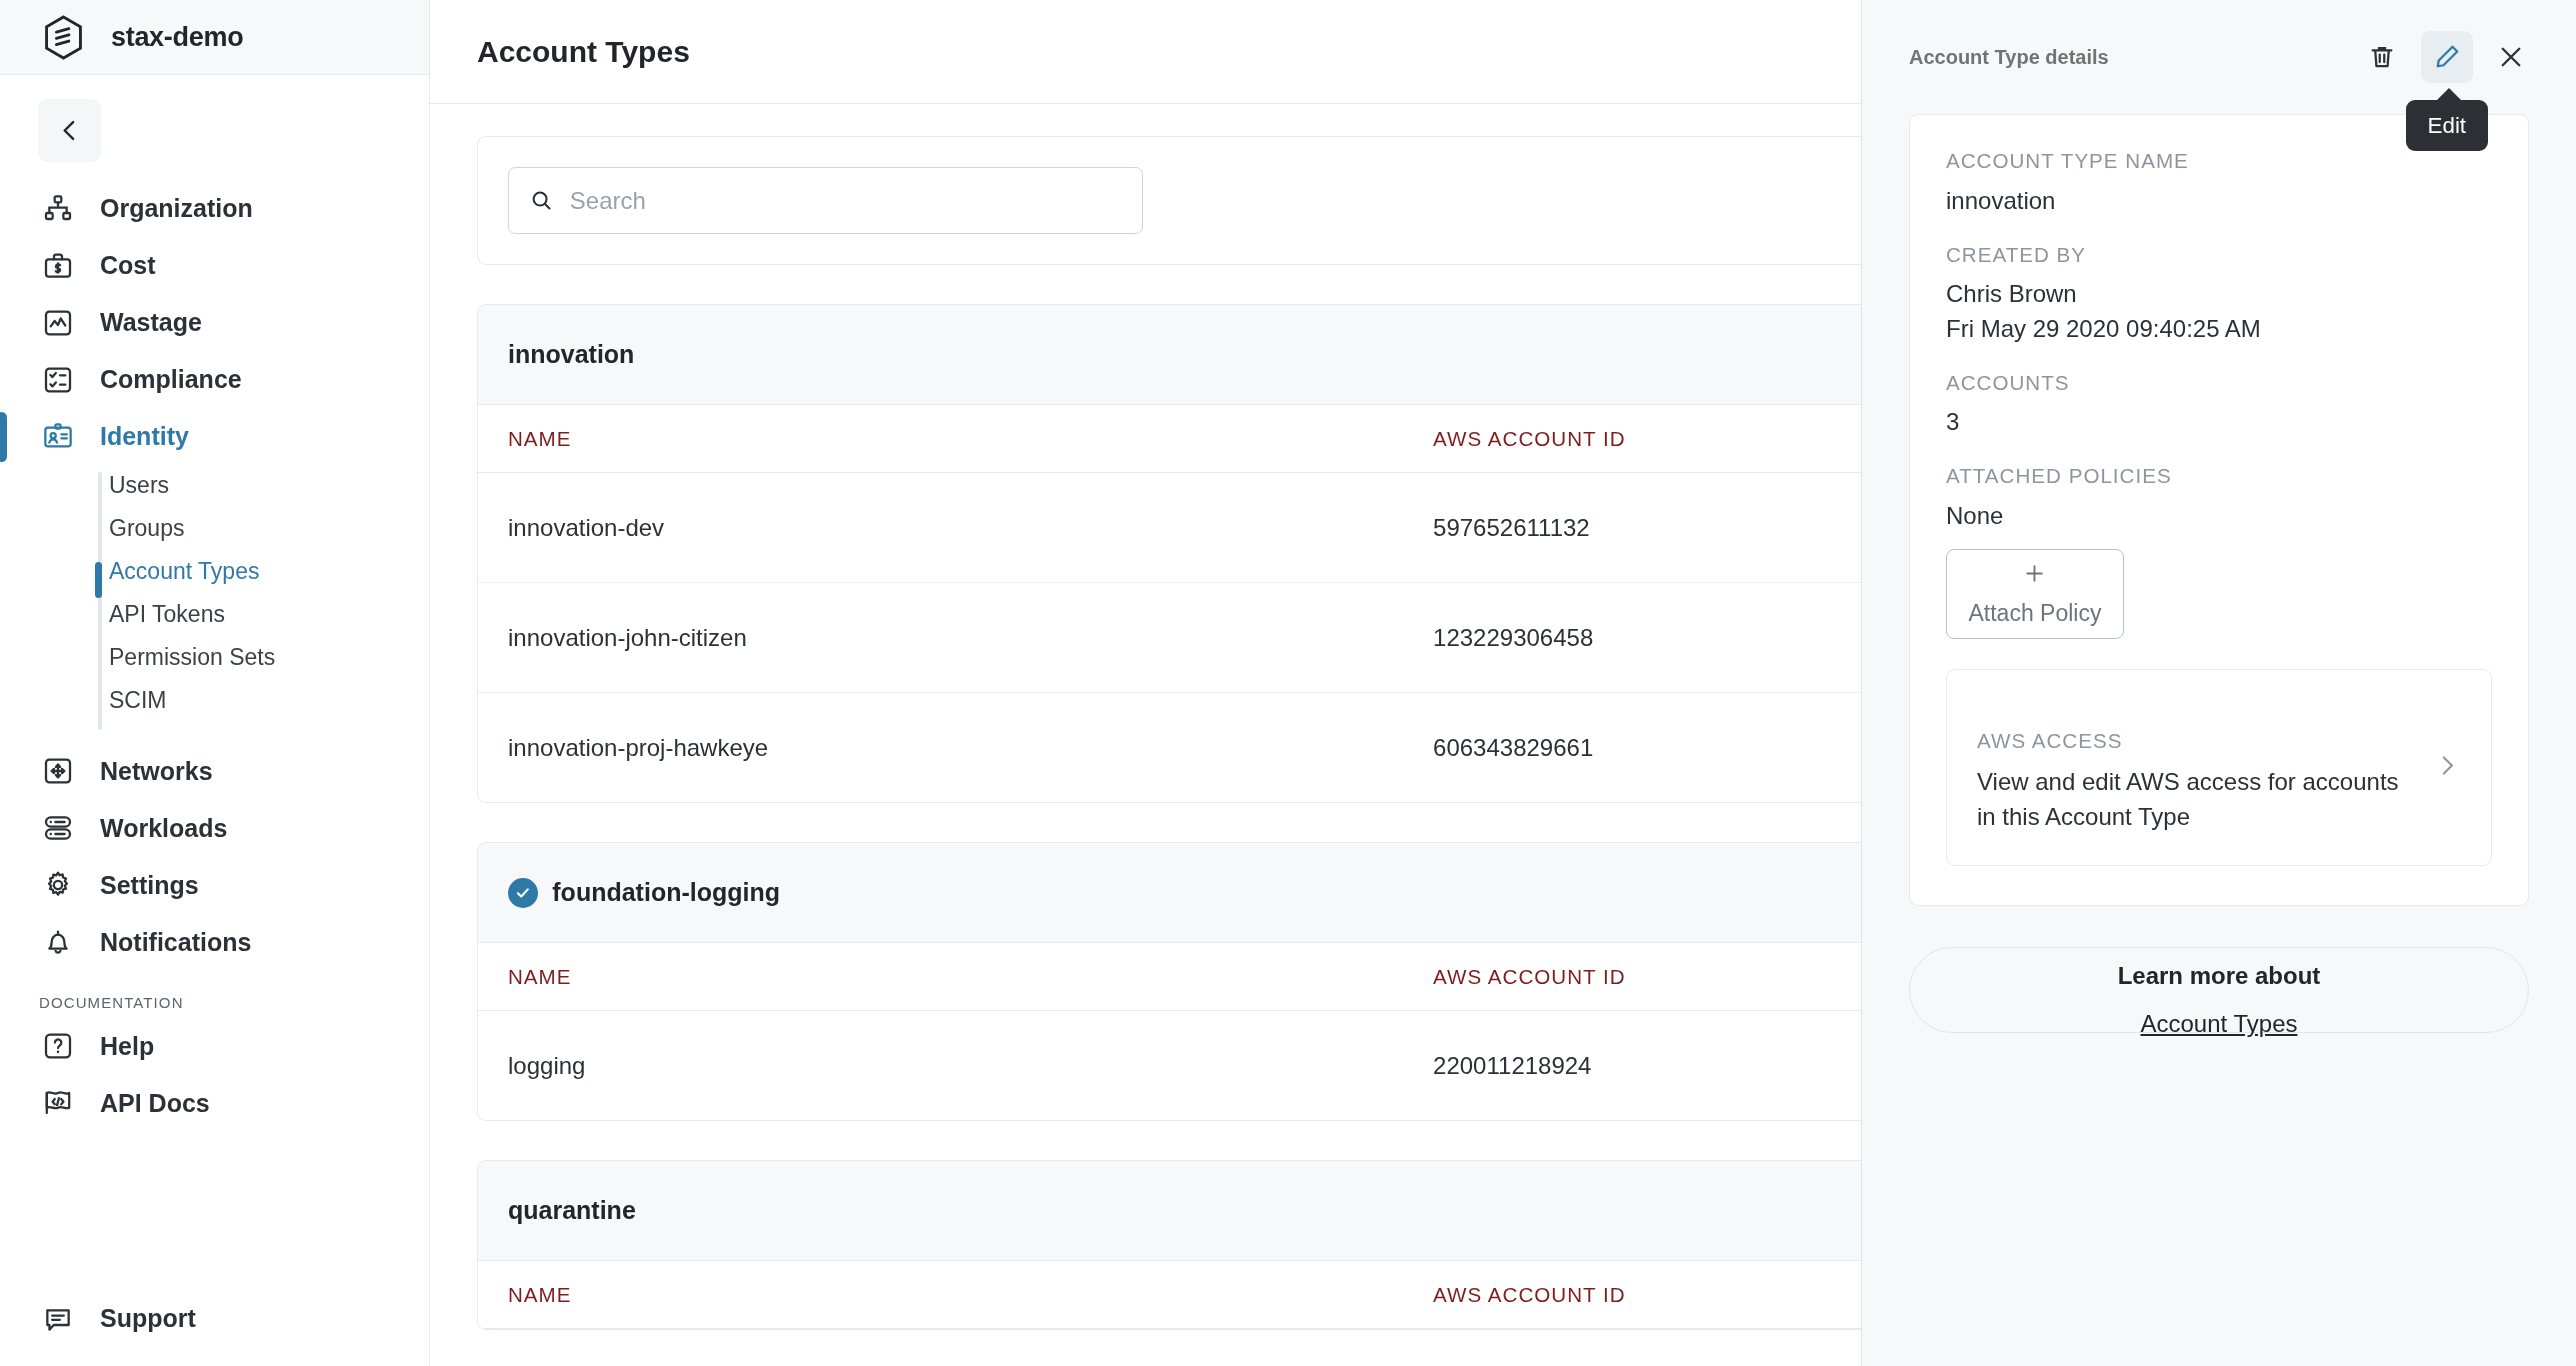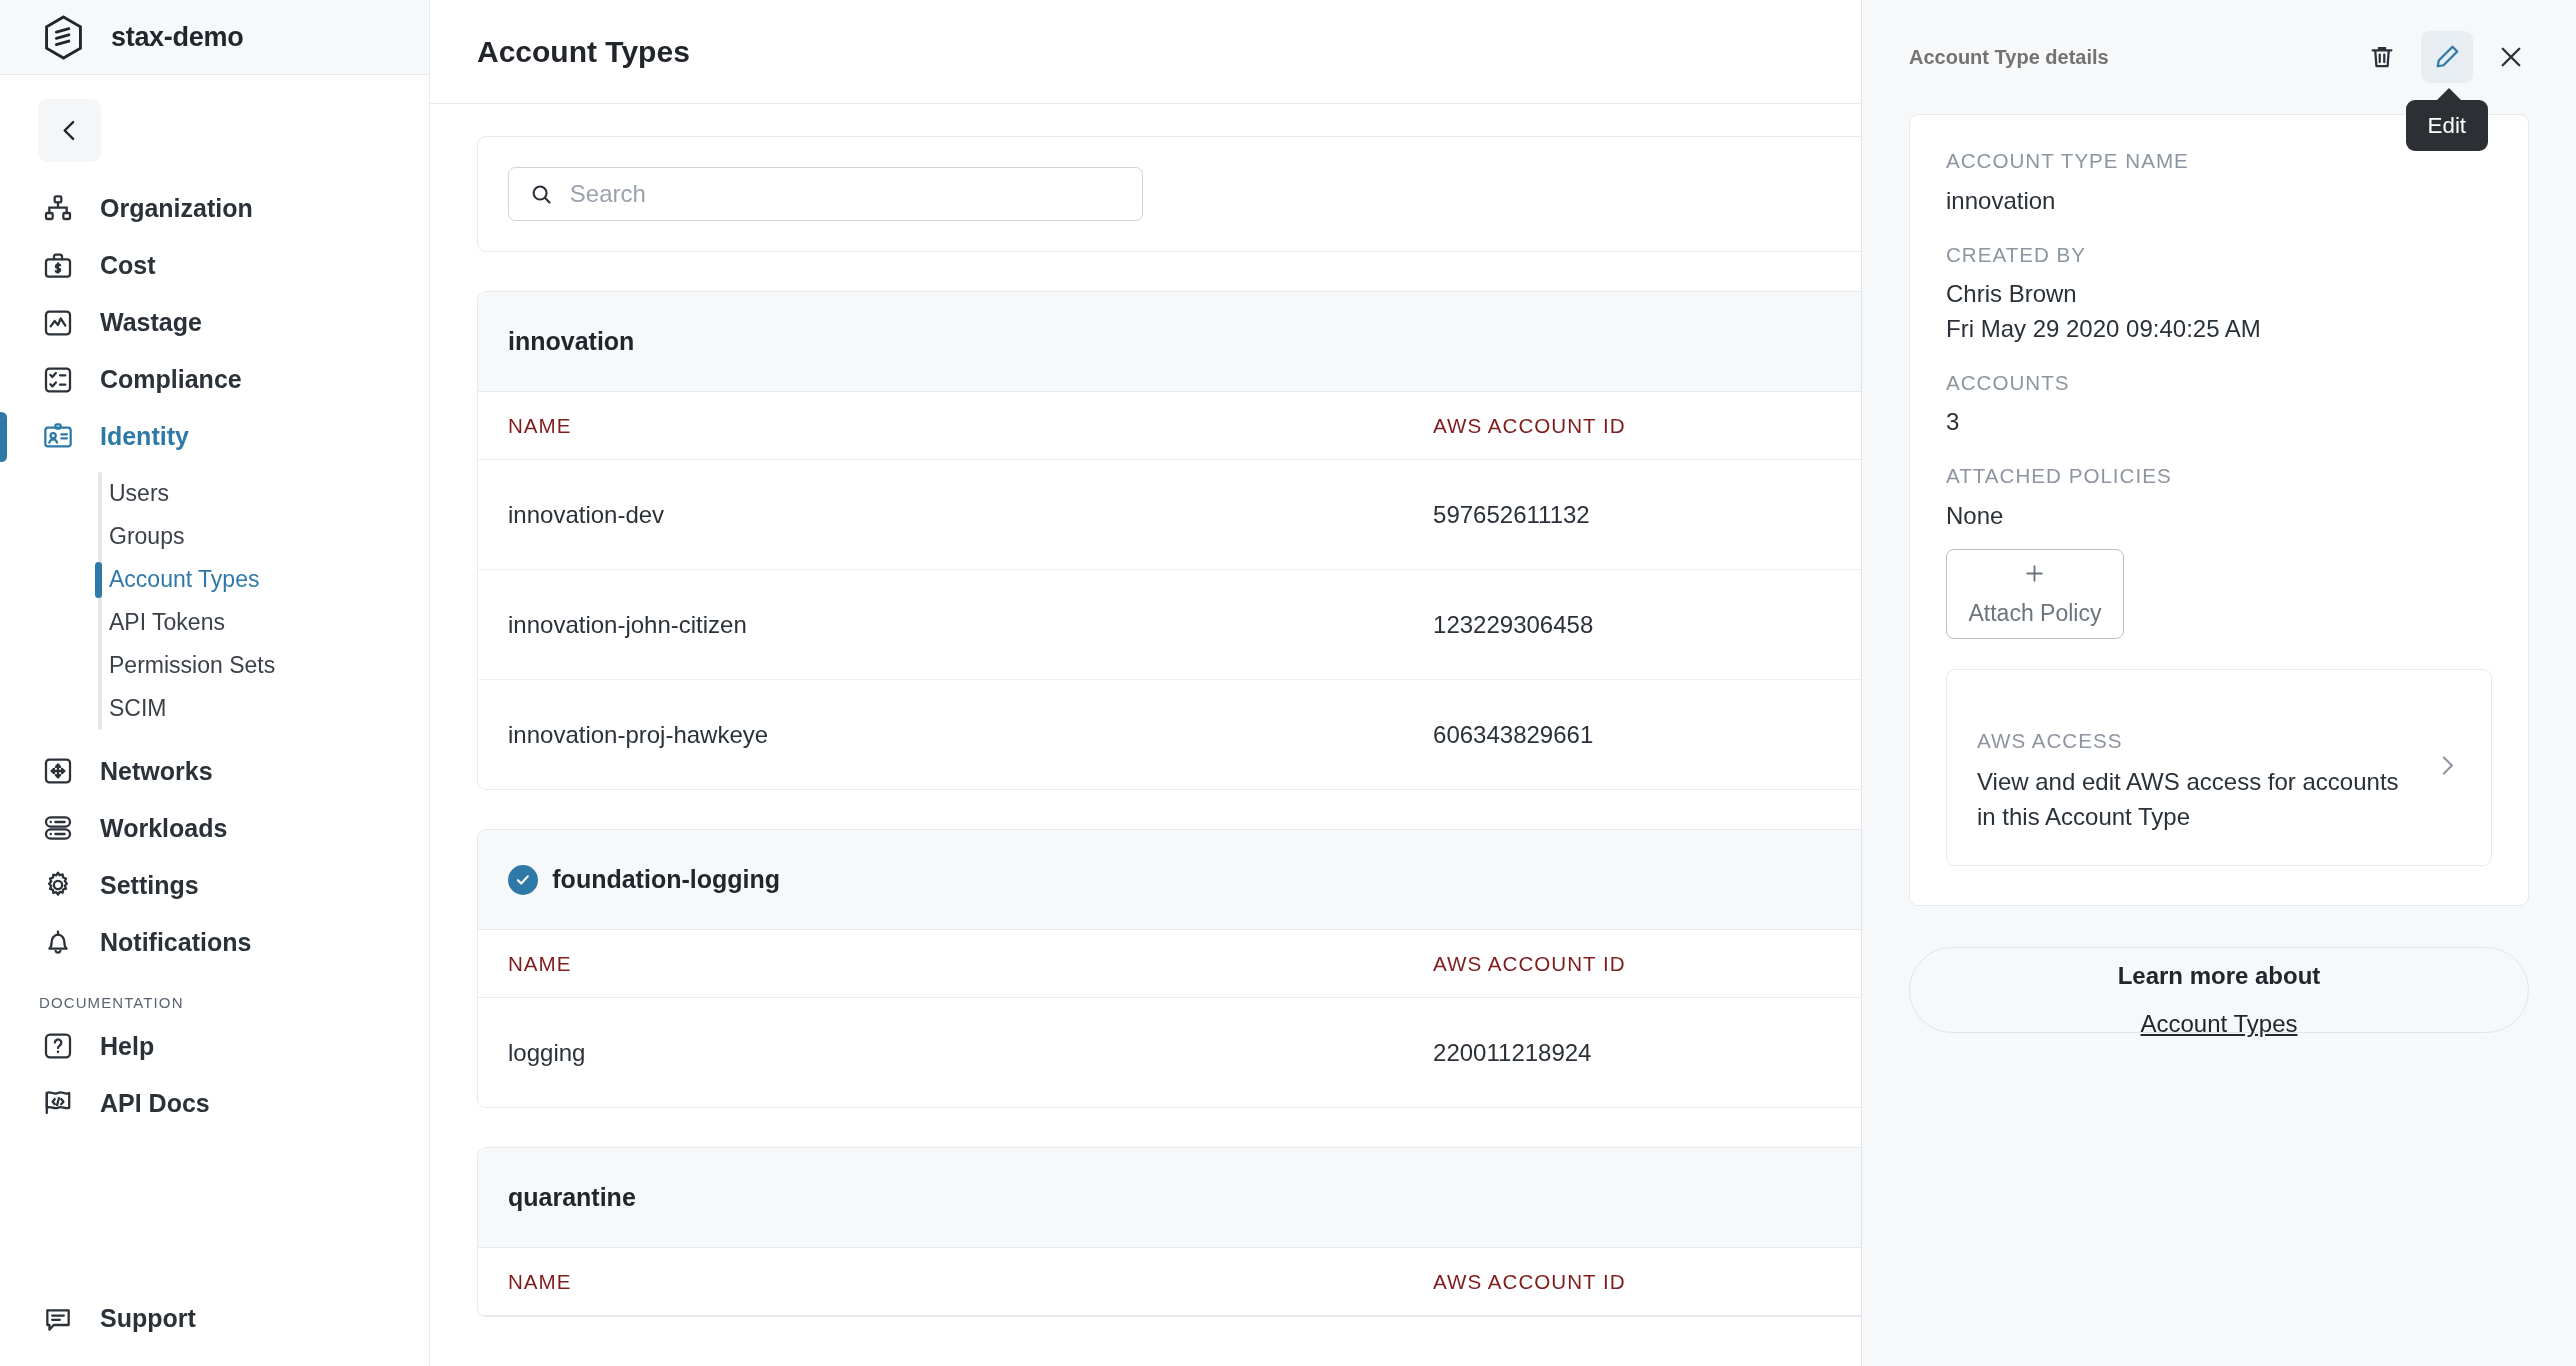--- a/index.html
+++ b/index.html
@@ -42,21 +42,21 @@
   .active-bar {
     position: absolute; left: -3.6px; top: 3.6px; width: 10.7px; height: 50px;
     background: #2f79a8; border-radius: 7.2px;
   }
 
   .subnav { position: relative; margin: 7.2px 0 12.5px 0; padding-left: 109px; }
   .subnav-line {
     position: absolute; left: 98px; top: 0px; width: 3.6px; height: 100%;
     background: #e3e7ea; border-radius: 1.8px;
   }
-  .subnav-item { height: 43px; display: flex; align-items: center; position: relative; cursor: pointer; }
+  .subnav-item { height: 43px; display: flex; position: relative; cursor: pointer; }
   .subnav-item span { font-size: 23px; color: #3c4149; }
   .subnav-item.active span { color: #2f79a8; }
   .subnav-active-bar {
     position: absolute; left: -14.3px; top: 3.6px; width: 7.2px; height: 36px;
     background: #2f79a8; border-radius: 4.5px;
   }
 
   .section-label {
     font-size: 15px; color: #5b6470; letter-spacing: 1.1px;
     padding-left: 39px; margin: 23px 0 7.2px 0; font-weight: normal;
@@ -75,21 +75,21 @@
   }
   .page-title { font-size: 30px; font-weight: bold; color: #22262c; }
 
   .main-body { flex: 1 1 auto; overflow: hidden; padding: 32px 47px 0 47px; }
 
   .search-card {
     border: 1.8px solid #e6e9ed; border-radius: 9px; background: #fff;
     padding: 30px 30px; margin-bottom: 39px;
   }
   .search-box {
-    width: 635px; height: 54px; border: 1.8px solid #cfd4da; border-radius: 7.2px;
+    width: 635px; height: 67px; border: 1.8px solid #cfd4da; border-radius: 7.2px;
     display: flex; align-items: center; gap: 16px; padding: 0 19.7px; background: #fff;
   }
   .search-input {
     border: none; outline: none; font-size: 24px; color: #2b3138;
     font-family: "Liberation Sans", sans-serif; background: transparent; width: 100%;
   }
   .search-input::placeholder { color: #9aa2ac; }
 
   .group-card {
     border: 1.8px solid #e6e9ed; border-radius: 9px; background: #fff;

